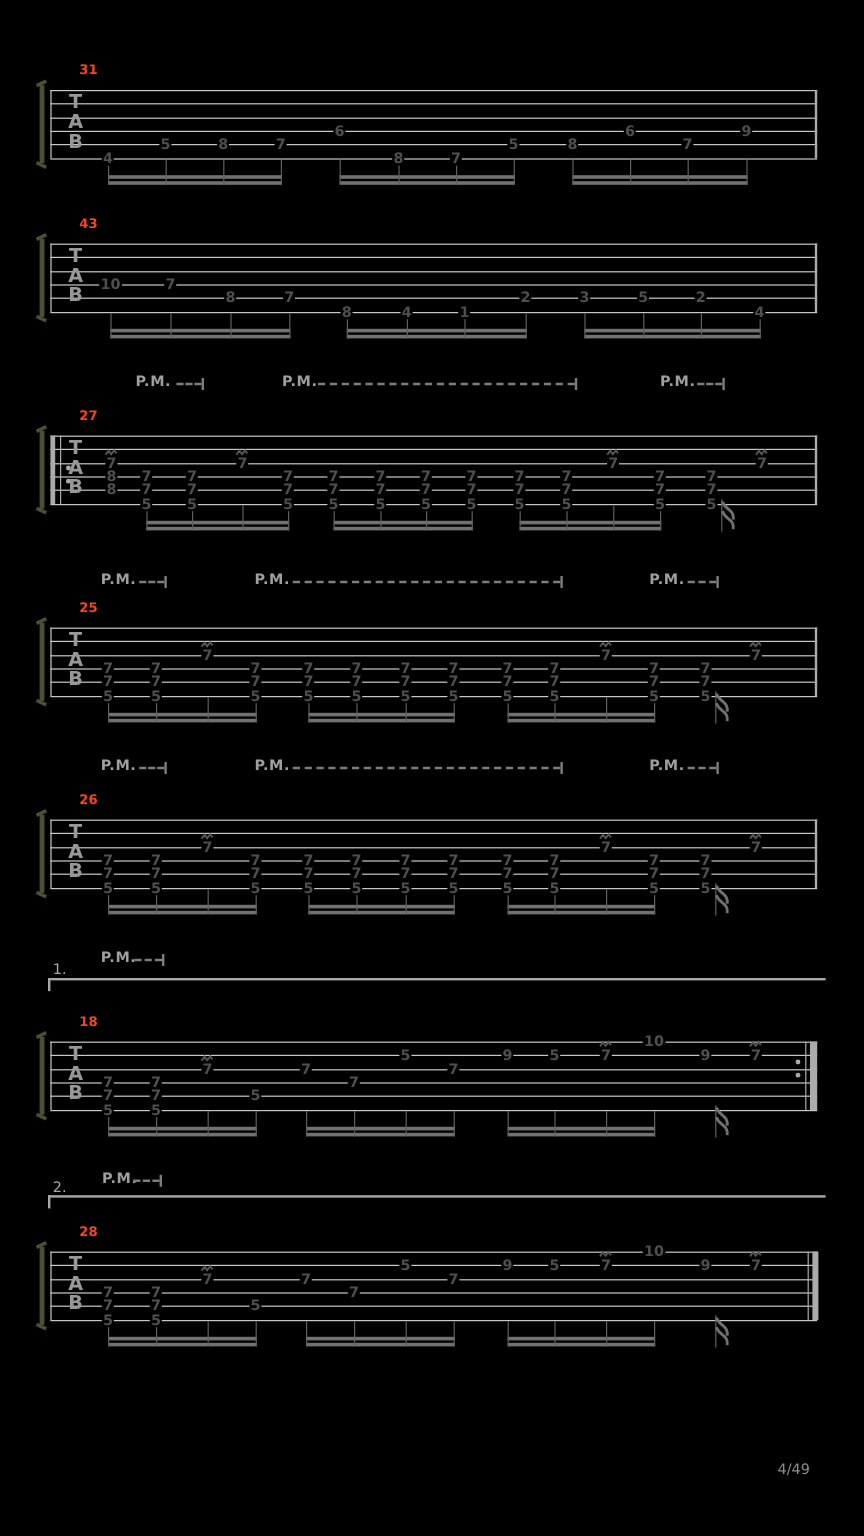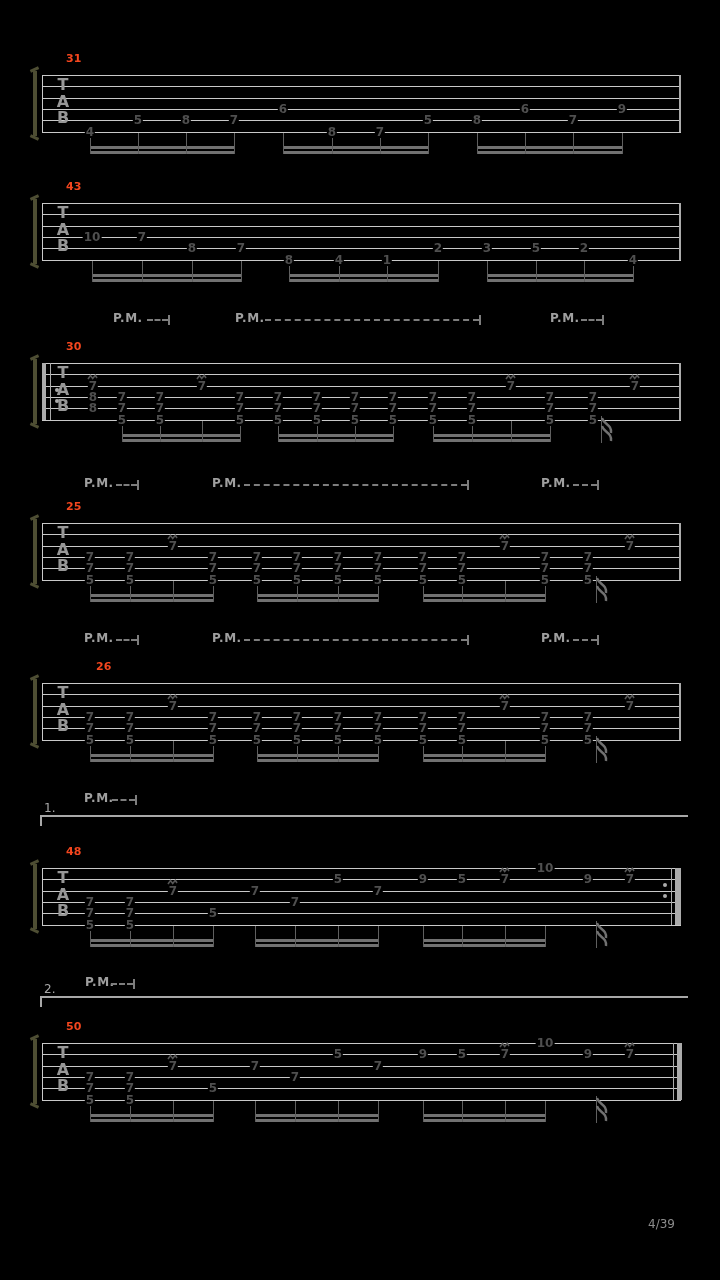--- a/index.html
+++ b/index.html
@@ -21,21 +21,21 @@
   .dot{position:absolute;width:4px;height:4px;border-radius:50%;}
   .bracket{position:absolute;width:4px;}
   .bracket-tip{position:absolute;width:9px;height:3px;}
   .pagenum{position:absolute;font-size:12px;line-height:1;}
   svg{position:absolute;overflow:visible;}
 </style>
 </head>
 <body>
 
 <div class="page" id="page" style="background: rgb(0, 0, 0);">
-  <div class="pagenum" style="left: 648px; top: 1218px; color: rgb(140, 140, 140);">4/39</div>
+  <div class="pagenum" style="left: 648px; top: 1218px; color: rgb(140, 140, 140);">4/49</div>
 <div class="bracket" style="left: 33px; top: 71px; height: 64.5px; background: rgb(78, 78, 51);"></div>
     <div class="bracket-tip" style="left: 30px; top: 68px; background: rgb(78, 78, 51); transform: rotate(-25deg);"></div>
     <div class="bracket-tip" style="left: 30px; top: 135.5px; background: rgb(78, 78, 51); transform: rotate(25deg);"></div>
     <div class="staff-line" style="left: 42px; top: 75px; width: 639px; background: rgb(201, 201, 201);"></div>
     <div class="staff-line" style="left: 42px; top: 86px; width: 639px; background: rgb(201, 201, 201);"></div>
     <div class="staff-line" style="left: 42px; top: 98px; width: 639px; background: rgb(201, 201, 201);"></div>
     <div class="staff-line" style="left: 42px; top: 109px; width: 639px; background: rgb(201, 201, 201);"></div>
     <div class="staff-line" style="left: 42px; top: 120px; width: 639px; background: rgb(201, 201, 201);"></div>
     <div class="staff-line" style="left: 42px; top: 132px; width: 639px; background: rgb(201, 201, 201);"></div>
     <div class="barline" style="left: 42px; top: 75px; width: 1px; height: 56.5px; background: rgb(201, 201, 201);"></div>
@@ -129,21 +129,21 @@
     <div class="staff-line" style="left: 42px; top: 408px; width: 639px; background: rgb(201, 201, 201);"></div>
     <div class="staff-line" style="left: 42px; top: 420px; width: 639px; background: rgb(201, 201, 201);"></div>
     <div class="barline" style="left: 42px; top: 363px; width: 4px; height: 56.5px; background: rgb(171, 171, 171);"></div>
     <div class="barline" style="left: 50px; top: 363px; width: 1px; height: 56.5px; background: rgb(171, 171, 171);"></div>
     <div class="dot" style="left: 55px; top: 388px; background: rgb(171, 171, 171);"></div>
     <div class="dot" style="left: 55px; top: 399px; background: rgb(171, 171, 171);"></div>
     <div class="barline" style="left: 679px; top: 363px; width: 1.5px; height: 56.5px; background: rgb(171, 171, 171);"></div>
     <div class="clef-letter" style="left: 63px; top: 373px; color: rgb(151, 151, 151);">T</div>
     <div class="clef-letter" style="left: 63px; top: 389.5px; color: rgb(151, 151, 151);">A</div>
     <div class="clef-letter" style="left: 63px; top: 406px; color: rgb(151, 151, 151);">B</div>
-    <div class="mnum" style="left: 66px; top: 341px; color: rgb(244, 70, 30);">30</div>
+    <div class="mnum" style="left: 66px; top: 341px; color: rgb(244, 70, 30);">27</div>
     <div class="beam" style="left: 122px; top: 433.5px; width: 119px; background: rgb(113, 113, 113);"></div>
     <div class="beam" style="left: 122px; top: 438.5px; width: 119px; background: rgb(113, 113, 113);"></div>
     <div class="beam" style="left: 278px; top: 433.5px; width: 116px; background: rgb(113, 113, 113);"></div>
     <div class="beam" style="left: 278px; top: 438.5px; width: 116px; background: rgb(113, 113, 113);"></div>
     <div class="beam" style="left: 433px; top: 433.5px; width: 118px; background: rgb(113, 113, 113);"></div>
     <div class="beam" style="left: 433px; top: 438.5px; width: 118px; background: rgb(113, 113, 113);"></div>
     <div class="note" style="left: 93px; top: 385.6px; color: rgb(79, 79, 79);">7</div>
     <div class="note" style="left: 93px; top: 396.9px; color: rgb(79, 79, 79);">8</div>
     <div class="note" style="left: 93px; top: 408.2px; color: rgb(79, 79, 79);">8</div>
     <svg width="11" height="7" style="left: 87px; top: 373.6px;">
@@ -301,21 +301,21 @@
     <div class="staff-line" style="left: 42px; top: 694px; width: 639px; background: rgb(201, 201, 201);"></div>
     <div class="staff-line" style="left: 42px; top: 706px; width: 639px; background: rgb(201, 201, 201);"></div>
     <div class="staff-line" style="left: 42px; top: 717px; width: 639px; background: rgb(201, 201, 201);"></div>
     <div class="staff-line" style="left: 42px; top: 728px; width: 639px; background: rgb(201, 201, 201);"></div>
     <div class="staff-line" style="left: 42px; top: 740px; width: 639px; background: rgb(201, 201, 201);"></div>
     <div class="barline" style="left: 42px; top: 683px; width: 1px; height: 56.5px; background: rgb(201, 201, 201);"></div>
     <div class="barline" style="left: 679px; top: 683px; width: 1.5px; height: 56.5px; background: rgb(171, 171, 171);"></div>
     <div class="clef-letter" style="left: 63px; top: 693px; color: rgb(151, 151, 151);">T</div>
     <div class="clef-letter" style="left: 63px; top: 709.5px; color: rgb(151, 151, 151);">A</div>
     <div class="clef-letter" style="left: 63px; top: 726px; color: rgb(151, 151, 151);">B</div>
-    <div class="mnum" style="left: 66px; top: 661px; color: rgb(244, 70, 30); margin-left: 30px;">26</div>
+    <div class="mnum" style="left: 66px; top: 661px; color: rgb(244, 70, 30);">26</div>
     <div class="beam" style="left: 90px; top: 753.5px; width: 124px; background: rgb(113, 113, 113);"></div>
     <div class="beam" style="left: 90px; top: 758.5px; width: 124px; background: rgb(113, 113, 113);"></div>
     <div class="beam" style="left: 257px; top: 753.5px; width: 122px; background: rgb(113, 113, 113);"></div>
     <div class="beam" style="left: 257px; top: 758.5px; width: 122px; background: rgb(113, 113, 113);"></div>
     <div class="beam" style="left: 423px; top: 753.5px; width: 123px; background: rgb(113, 113, 113);"></div>
     <div class="beam" style="left: 423px; top: 758.5px; width: 123px; background: rgb(113, 113, 113);"></div>
     <div class="stem" style="left: 90px; top: 741px; height: 20.5px; background: rgb(95, 95, 95);"></div>
     <div class="note" style="left: 90px; top: 716.9px; color: rgb(79, 79, 79);">7</div>
     <div class="note" style="left: 90px; top: 728.2px; color: rgb(79, 79, 79);">7</div>
     <div class="note" style="left: 90px; top: 739.5px; color: rgb(79, 79, 79);">5</div>
@@ -387,21 +387,21 @@
     <div class="staff-line" style="left: 42px; top: 913px; width: 639px; background: rgb(201, 201, 201);"></div>
     <div class="staff-line" style="left: 42px; top: 925px; width: 639px; background: rgb(201, 201, 201);"></div>
     <div class="barline" style="left: 42px; top: 868px; width: 1px; height: 56.5px; background: rgb(201, 201, 201);"></div>
     <div class="dot" style="left: 663px; top: 883px; background: rgb(171, 171, 171);"></div>
     <div class="dot" style="left: 663px; top: 894px; background: rgb(171, 171, 171);"></div>
     <div class="barline" style="left: 671px; top: 868px; width: 1px; height: 56.5px; background: rgb(171, 171, 171);"></div>
     <div class="barline" style="left: 675px; top: 868px; width: 6px; height: 56.5px; background: rgb(171, 171, 171);"></div>
     <div class="clef-letter" style="left: 63px; top: 878px; color: rgb(151, 151, 151);">T</div>
     <div class="clef-letter" style="left: 63px; top: 894.5px; color: rgb(151, 151, 151);">A</div>
     <div class="clef-letter" style="left: 63px; top: 911px; color: rgb(151, 151, 151);">B</div>
-    <div class="mnum" style="left: 66px; top: 846px; color: rgb(244, 70, 30);">48</div>
+    <div class="mnum" style="left: 66px; top: 846px; color: rgb(244, 70, 30);">18</div>
     <div class="beam" style="left: 90px; top: 938.5px; width: 124px; background: rgb(113, 113, 113);"></div>
     <div class="beam" style="left: 90px; top: 943.5px; width: 124px; background: rgb(113, 113, 113);"></div>
     <div class="beam" style="left: 255px; top: 938.5px; width: 124px; background: rgb(113, 113, 113);"></div>
     <div class="beam" style="left: 255px; top: 943.5px; width: 124px; background: rgb(113, 113, 113);"></div>
     <div class="beam" style="left: 423px; top: 938.5px; width: 123px; background: rgb(113, 113, 113);"></div>
     <div class="beam" style="left: 423px; top: 943.5px; width: 123px; background: rgb(113, 113, 113);"></div>
     <div class="stem" style="left: 90px; top: 926px; height: 20.5px; background: rgb(95, 95, 95);"></div>
     <div class="note" style="left: 90px; top: 901.9px; color: rgb(79, 79, 79);">7</div>
     <div class="note" style="left: 90px; top: 913.2px; color: rgb(79, 79, 79);">7</div>
     <div class="note" style="left: 90px; top: 924.5px; color: rgb(79, 79, 79);">5</div>
@@ -453,21 +453,21 @@
     <div class="staff-line" style="left: 42px; top: 1066px; width: 639px; background: rgb(201, 201, 201);"></div>
     <div class="staff-line" style="left: 42px; top: 1077px; width: 639px; background: rgb(201, 201, 201);"></div>
     <div class="staff-line" style="left: 42px; top: 1088px; width: 639px; background: rgb(201, 201, 201);"></div>
     <div class="staff-line" style="left: 42px; top: 1100px; width: 639px; background: rgb(201, 201, 201);"></div>
     <div class="barline" style="left: 42px; top: 1043px; width: 1px; height: 56.5px; background: rgb(201, 201, 201);"></div>
     <div class="barline" style="left: 673px; top: 1043px; width: 1px; height: 56.5px; background: rgb(171, 171, 171);"></div>
     <div class="barline" style="left: 677px; top: 1043px; width: 5px; height: 56.5px; background: rgb(171, 171, 171);"></div>
     <div class="clef-letter" style="left: 63px; top: 1053px; color: rgb(151, 151, 151);">T</div>
     <div class="clef-letter" style="left: 63px; top: 1069.5px; color: rgb(151, 151, 151);">A</div>
     <div class="clef-letter" style="left: 63px; top: 1086px; color: rgb(151, 151, 151);">B</div>
-    <div class="mnum" style="left: 66px; top: 1021px; color: rgb(244, 70, 30);">50</div>
+    <div class="mnum" style="left: 66px; top: 1021px; color: rgb(244, 70, 30);">28</div>
     <div class="beam" style="left: 90px; top: 1113.5px; width: 124px; background: rgb(113, 113, 113);"></div>
     <div class="beam" style="left: 90px; top: 1118.5px; width: 124px; background: rgb(113, 113, 113);"></div>
     <div class="beam" style="left: 255px; top: 1113.5px; width: 124px; background: rgb(113, 113, 113);"></div>
     <div class="beam" style="left: 255px; top: 1118.5px; width: 124px; background: rgb(113, 113, 113);"></div>
     <div class="beam" style="left: 423px; top: 1113.5px; width: 123px; background: rgb(113, 113, 113);"></div>
     <div class="beam" style="left: 423px; top: 1118.5px; width: 123px; background: rgb(113, 113, 113);"></div>
     <div class="stem" style="left: 90px; top: 1101px; height: 20.5px; background: rgb(95, 95, 95);"></div>
     <div class="note" style="left: 90px; top: 1076.9px; color: rgb(79, 79, 79);">7</div>
     <div class="note" style="left: 90px; top: 1088.2px; color: rgb(79, 79, 79);">7</div>
     <div class="note" style="left: 90px; top: 1099.5px; color: rgb(79, 79, 79);">5</div>

